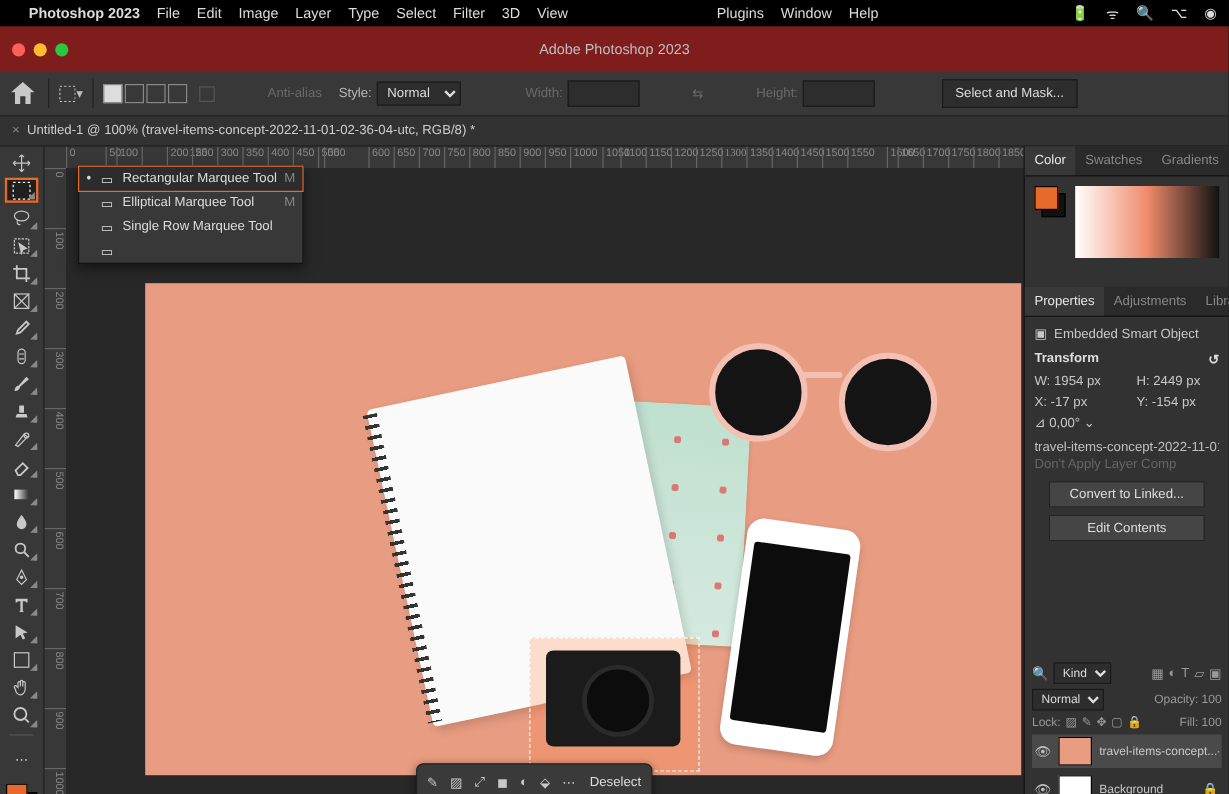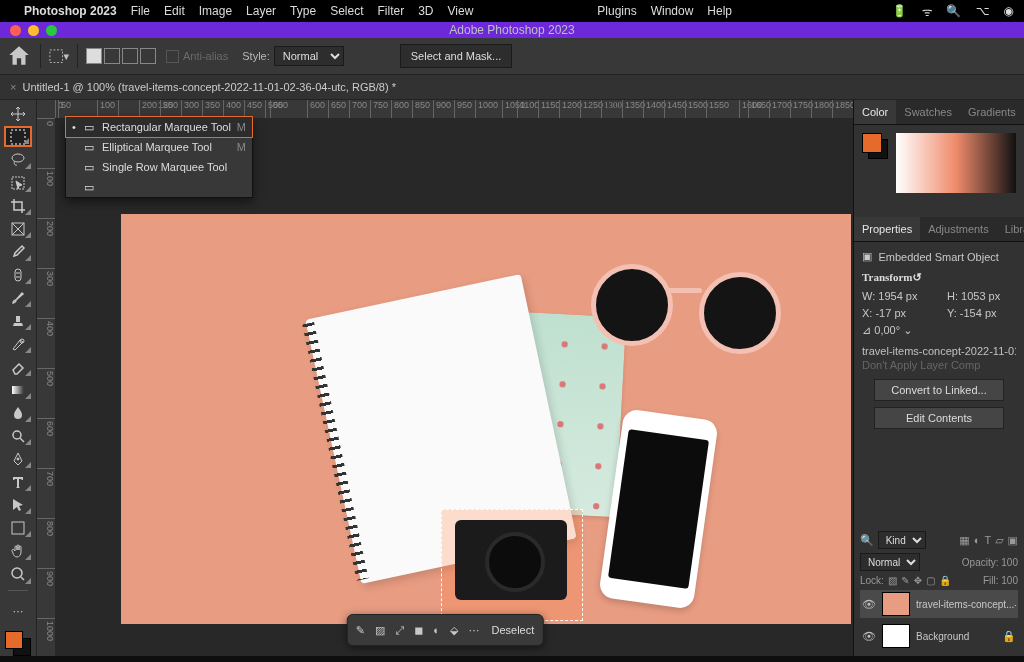--- a/index.html
+++ b/index.html
@@ -1,31 +1,31 @@
 <!DOCTYPE html>
 <html><head>
 <meta charset="utf-8">
 <style>
   html,body{margin:0;padding:0;width:1024px;height:662px;background:#0e0e0e;font-family:-apple-system,"Helvetica Neue",Arial,sans-serif;color:#e6e6e6;font-size:11px;overflow:hidden;}
   .mac-menubar{height:22px;background:#000;display:flex;align-items:center;padding:0 10px;color:#dcdcdc;font-size:12px;}
   .mac-menubar .app{font-weight:600;margin-right:14px;font-size:12px;}
   .mac-menubar .menu-item{margin-right:14px;cursor:default;}
   .mac-menubar .right{margin-left:auto;display:flex;gap:14px;align-items:center;}
   .mac-menubar .apple{font-size:14px;margin-right:14px;}
-  .titlebar{height:16px;background:#6d28d9;display:flex;align-items:center;position:relative;}
+  .titlebar{height:38px;background:#7f1d1d;display:flex;align-items:center;position:relative;}
   .traffic{display:flex;gap:7px;margin-left:10px;}
   .dot{width:11px;height:11px;border-radius:50%;}
   .dot.r{background:#ff5f57;} .dot.y{background:#febc2e;} .dot.g{background:#28c840;}
   .titlebar .title{position:absolute;left:50%;transform:translateX(-50%);font-size:12px;color:#bfbfbf;}
   .options-bar{height:36px;background:#383838;display:flex;align-items:center;padding:0 6px;gap:6px;border-bottom:1px solid #222;}
   .options-bar .home{width:26px;height:26px;display:flex;align-items:center;justify-content:center;}
   .opt-group{display:flex;align-items:center;gap:4px;height:26px;padding:0 4px;}
   .sep{width:1px;height:24px;background:#222;margin:0 2px;}
   .opt-label{color:#b8b8b8;font-size:11px;}
-  .opt-label.dim{color:#6a6a6a;}
+  .opt-label.dim{color:#6a6a6a;margin-left:40px;}
   .opt-input{width:50px;height:20px;background:#2d2d2d;border:1px solid #1a1a1a;color:#ddd;font-size:11px;padding:0 4px;}
   .opt-select{width:70px;height:20px;background:#2d2d2d;border:1px solid #1a1a1a;color:#ddd;font-size:11px;padding:0 4px;}
   .mask-btn{height:24px;background:#2d2d2d;border:1px solid #1a1a1a;color:#ddd;padding:0 10px;cursor:pointer;font-size:11px;}
   .doc-tab{height:24px;background:#323232;display:flex;align-items:center;padding:0 16px 0 10px;font-size:11px;color:#ccc;border-bottom:1px solid #222;}
   .doc-tab .close{margin-right:6px;color:#888;}
   .workspace{display:flex;height:556px;}
   .toolbar{width:36px;background:#383838;border-right:1px solid #222;display:flex;flex-direction:column;align-items:center;padding-top:2px;}
   .tool{width:28px;height:22px;margin:1px 0;display:flex;align-items:center;justify-content:center;color:#c8c8c8;position:relative;cursor:pointer;}
   .tool.active{background:#1f1f1f;border:2px solid #e56a2c;box-sizing:border-box;}
   .tool.flyout::after{content:"";position:absolute;right:1px;bottom:1px;border:3px solid transparent;border-right-color:#888;border-bottom-color:#888;}
@@ -67,21 +67,21 @@
   .panel-tabs{display:flex;height:24px;border-bottom:1px solid #111;background:#2a2a2a;font-size:11px;}
   .ptab{padding:0 8px;line-height:24px;color:#888;cursor:pointer;}
   .ptab.active{color:#e6e6e6;background:#383838;}
   .color-panel{height:76px;padding:8px;display:flex;gap:8px;align-items:flex-start;}
   .color-panel .mini-swatch{position:relative;width:26px;height:26px;}
   .color-panel .fg{position:absolute;left:0;top:0;width:18px;height:18px;background:#e56a2c;border:1px solid #000;}
   .color-panel .bg{position:absolute;right:0;bottom:0;width:18px;height:18px;background:#111;border:1px solid #000;}
   .color-panel .picker{flex:1;height:60px;background:linear-gradient(to right,#fff,#ef8b6b,#111);}
   .props-body{padding:8px;font-size:11px;color:#c8c8c8;}
   .props-body .so{display:flex;align-items:center;gap:6px;margin-bottom:8px;}
-  .props-body .sec-title{color:#ddd;font-weight:600;margin-bottom:6px;display:flex;justify-content:flex-start;font-family:Liberation Serif, serif;}
+  .props-body .sec-title{color:#ddd;font-weight:600;margin-bottom:6px;display:flex;justify-content:space-between;}
   .props-body .row{display:flex;gap:16px;margin-bottom:5px;}
   .props-body .row span{flex:1;}
   .props-body .name{color:#c0c0c0;margin:8px 0 2px;white-space:nowrap;overflow:hidden;}
   .props-body .dim-text{color:#666;margin-bottom:8px;}
   .props-body .btns{display:flex;flex-direction:column;gap:6px;align-items:center;}
   .props-body .pbtn{width:130px;height:22px;background:#454545;border:1px solid #222;color:#ddd;font-size:11px;cursor:pointer;}
   .layers-body{padding:6px;font-size:11px;color:#c8c8c8;display:flex;flex-direction:column;gap:4px;}
   .layers-body .row1{display:flex;align-items:center;gap:4px;}
   .layers-body .kind{width:48px;height:18px;background:#2d2d2d;border:1px solid #1a1a1a;color:#ddd;font-size:10px;padding:0 3px;}
   .layers-body .iconset{display:flex;gap:4px;margin-left:auto;color:#999;font-size:11px;}
@@ -158,20 +158,27 @@
     <div class="sq"></div>
   </div>
   <div class="opt-group">
     <span style="width:11px;height:11px;border:1px solid #555"></span>
     <span class="opt-label dim">Anti-alias</span>
   </div>
   <div class="opt-group">
     <span class="opt-label">Style:</span>
     <select class="opt-select"><option>Normal</option></select>
   </div>
+  <div class="opt-group">
+    <span class="opt-label dim">Width:</span>
+    <input class="opt-input" disabled="" style="">
+    <span class="opt-label dim">⇆</span>
+    <span class="opt-label dim">Height:</span>
+    <input class="opt-input" disabled="" style="">
+  </div>
   <div style="width:40px"></div>
   <button class="mask-btn">Select and Mask...</button>
 </div>
 
 <div class="doc-tab">
   <span class="close">×</span>
   <span>Untitled-1 @ 100% (travel-items-concept-2022-11-01-02-36-04-utc, RGB/8) *</span>
 </div>
 
 <div class="workspace">
@@ -301,21 +308,21 @@
     <div class="color-swatch">
       <div class="swatch-bg"></div>
       <div class="swatch-fg"></div>
     </div>
   </div>
 
   <div class="canvas-wrap">
     <div class="ruler-corner"></div>
     <div class="ruler-h" id="rulerH">
         <div class="tick" style="left: 0px;">0</div>
-        <div class="tick" style="left: 3px;">50</div>
+        <div class="tick" style="left: 33px;">50</div>
         <div class="tick" style="left: 42px;">100</div>
         <div class="tick" style="left: 63px; padding-left: 39px;">150</div>
         <div class="tick" style="left: 84px;">200</div>
         <div class="tick" style="left: 105px;">250</div>
         <div class="tick" style="left: 126px;">300</div>
         <div class="tick" style="left: 147px;">350</div>
         <div class="tick" style="left: 168px;">400</div>
         <div class="tick" style="left: 189px;">450</div>
         <div class="tick" style="left: 210px;">500</div>
         <div class="tick" style="left: 215px;">550</div>
@@ -441,21 +448,21 @@
       <div class="so">
         <span>▣</span>
         <span>Embedded Smart Object</span>
       </div>
       <div class="sec-title">
         <span>Transform</span>
         <span>↺</span>
       </div>
       <div class="row">
           <span>W: 1954 px</span>
-          <span>H: 1053 px</span>
+          <span>H: 2449 px</span>
         </div>
       <div class="row">
           <span>X: -17 px</span>
           <span>Y: -154 px</span>
         </div>
       <div class="row">
           <span>⊿ <span>0,00°</span> ⌄</span>
           <span></span>
         </div>
       <div class="name">travel-items-concept-2022-11-01-02</div>

